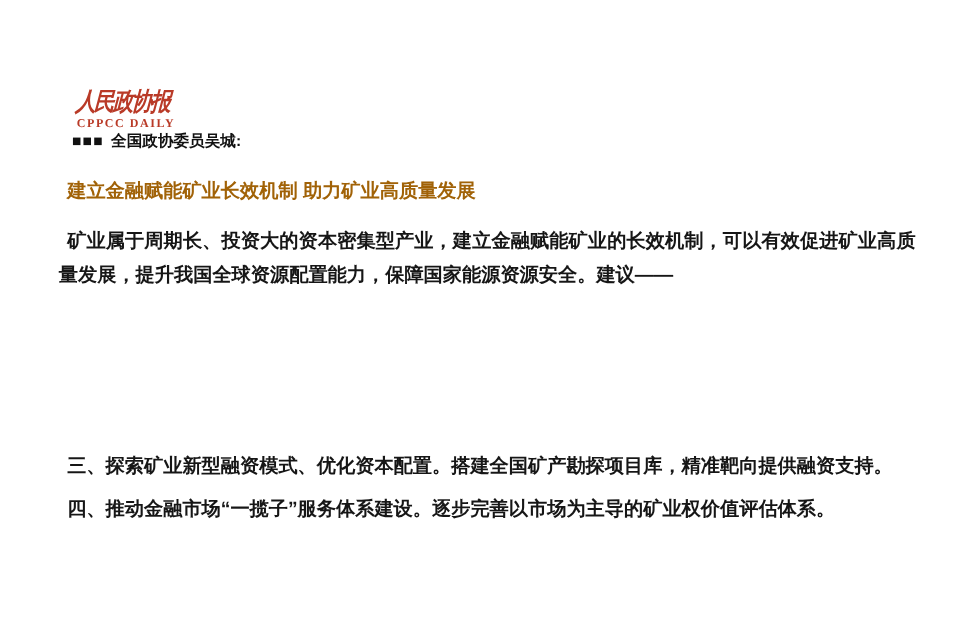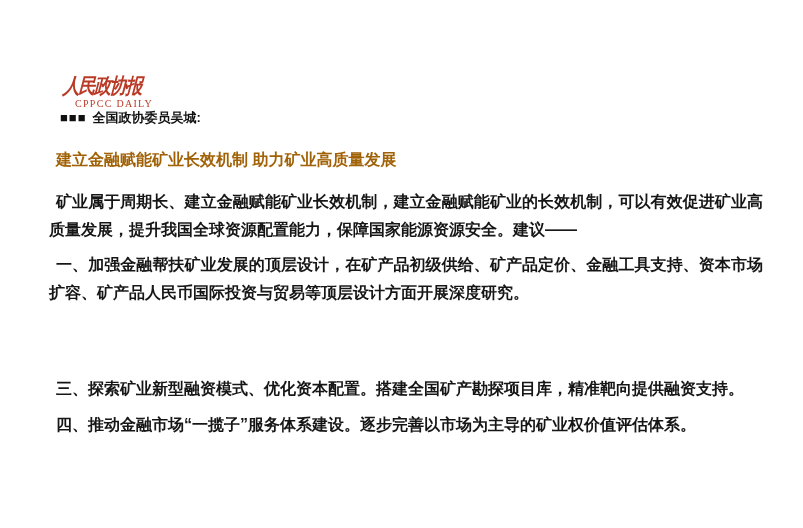--- a/index.html
+++ b/index.html
@@ -29,25 +29,25 @@
     font-style: italic;
     color: #b93a27;
     letter-spacing: -2px;
     transform: scaleX(0.82) skewX(-4deg);
     transform-origin: left center;
     white-space: nowrap;
   }
   .logo-en {
     display: block;
     margin-top: 0px;
-    margin-left: 12px;
+    margin-left: 1px;
     font-family: "Liberation Serif", serif;
     font-size: 10px;
     line-height: 11px;
-    font-weight: 400;
+    font-weight: 700;
     letter-spacing: 1.3px;
     color: #b93a27;
     white-space: nowrap;
   }
   .byline {
     position: absolute;
     left: 49px;
     top: 105px;
     padding-left: 11px;
     font-size: 13px;
@@ -99,22 +99,21 @@
     <span class="logo-cn">人民政协报</span>
     <span class="logo-en">CPPCC DAILY</span>
   </div>
 
   <div class="byline">
     <span class="squares">■■■</span><span>全国政协委员吴城:</span>
   </div>
 
   <div class="article-title">建立金融赋能矿业长效机制 助力矿业高质量发展</div>
 
-  <div class="para para-1">矿业属于周期长、建立金融赋能矿业长效机制，建立金融赋能矿业的长效机制，可以有效促进矿业高质量发展，提升我国全球资源配置能力，保障国家能源资源安全。建议——</div>
+  <div class="para para-1">矿业属于周期长、投资大的资本密集型产业，建立金融赋能矿业的长效机制，可以有效促进矿业高质量发展，提升我国全球资源配置能力，保障国家能源资源安全。建议——</div>
 
-  <div class="para para-2">一、加强金融帮扶矿业发展的顶层设计，在矿产品初级供给、矿产品定价、金融工具支持、资本市场扩容、矿产品人民币国际投资与贸易等顶层设计方面开展深度研究。</div>
 
 
   <div class="para para-4">三、探索矿业新型融资模式、优化资本配置。搭建全国矿产勘探项目库，精准靶向提供融资支持。</div>
 
   <div class="para para-5">四、推动金融市场“一揽子”服务体系建设。逐步完善以市场为主导的矿业权价值评估体系。</div>
 
 </div>
 
 </body></html>

